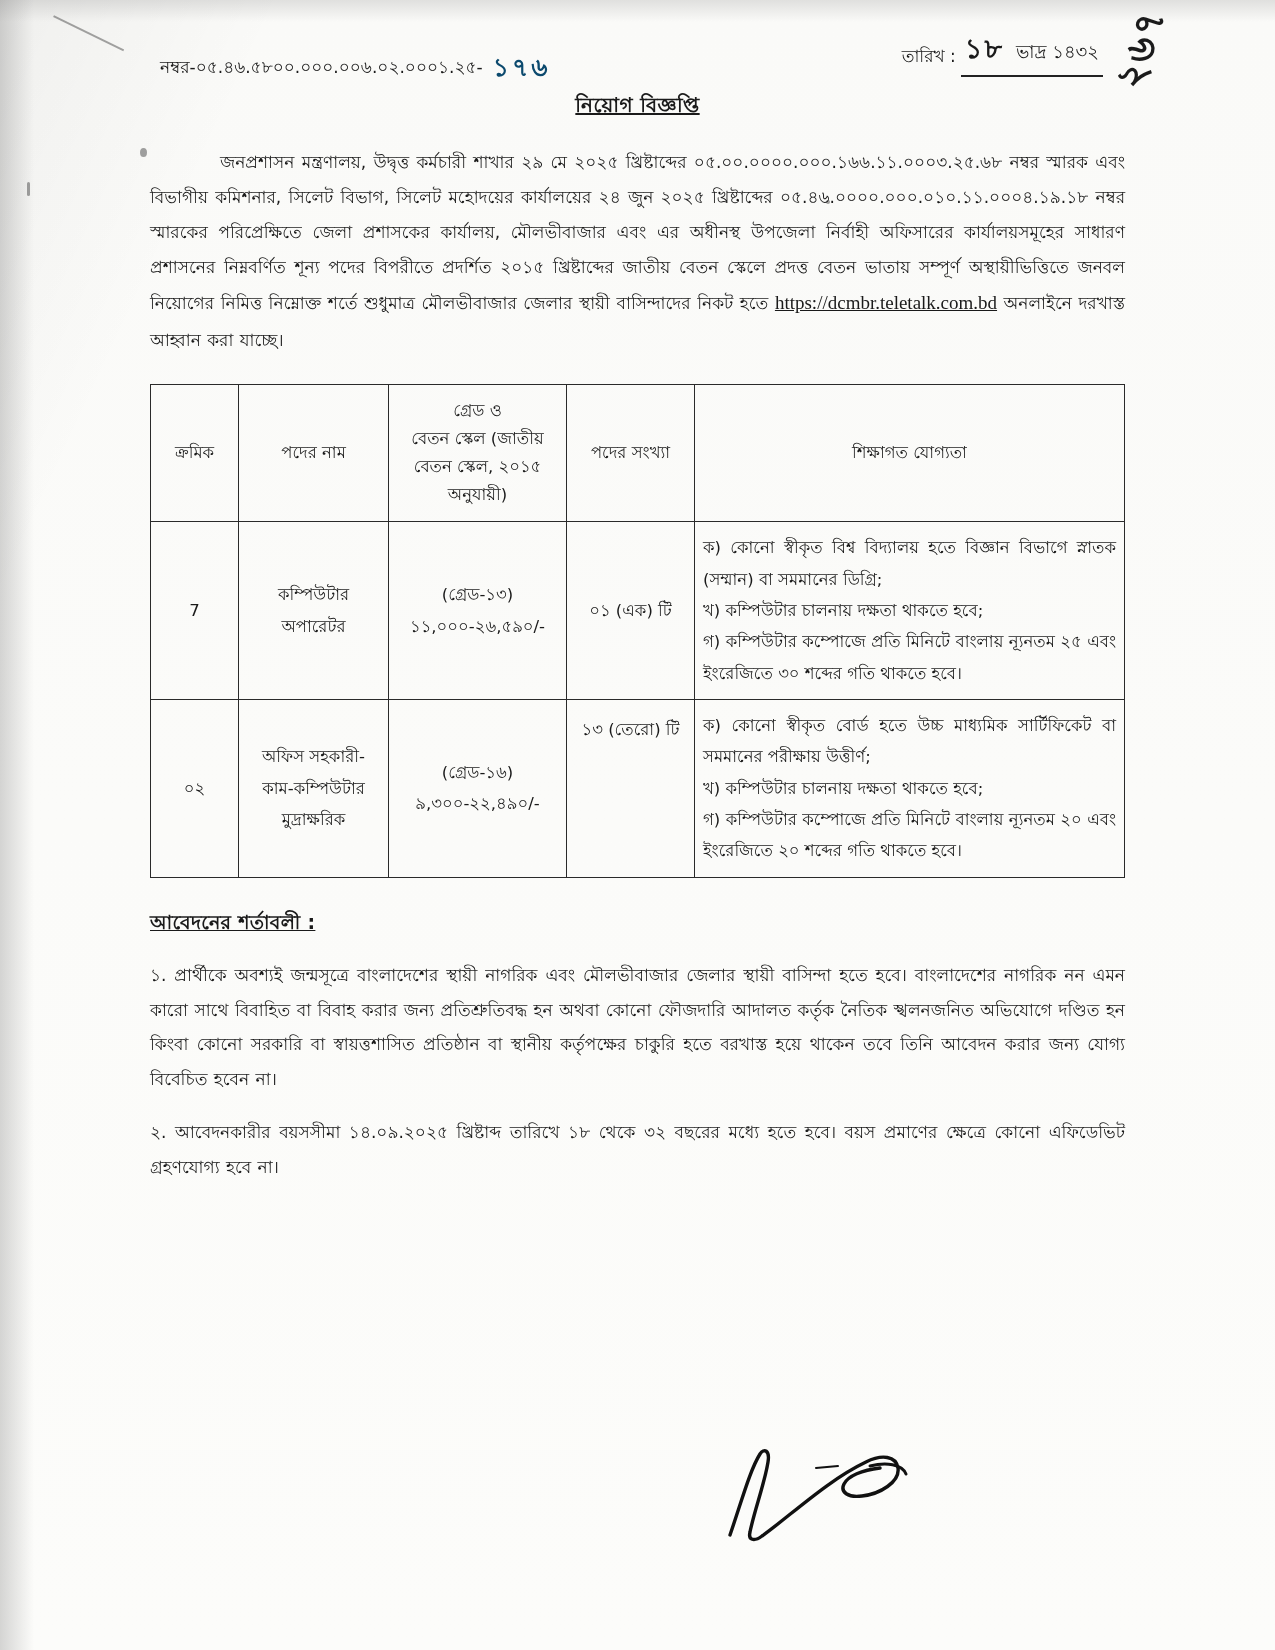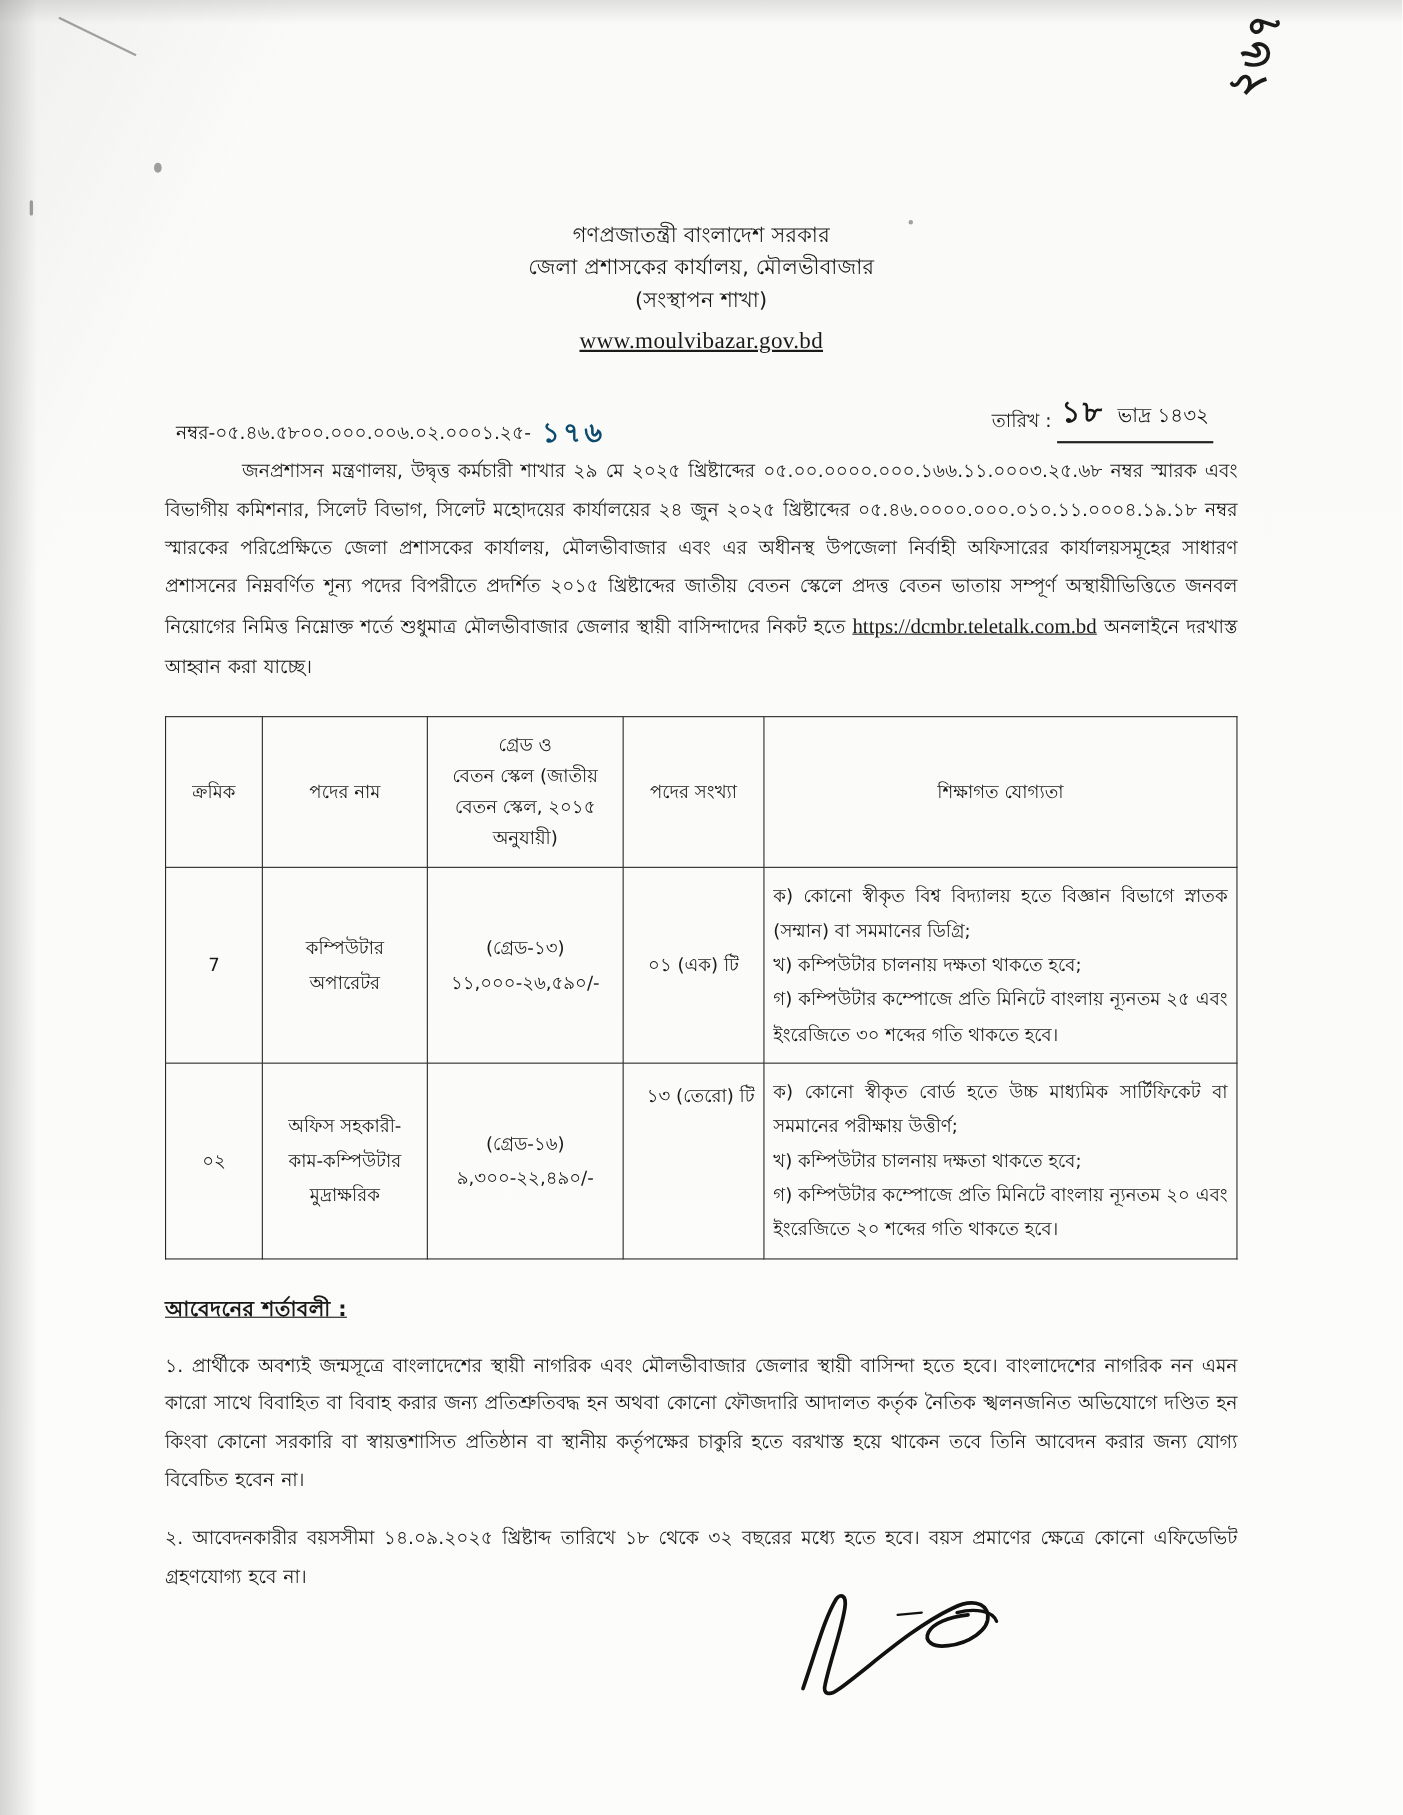--- a/index.html
+++ b/index.html
@@ -211,42 +211,37 @@
 <div class="scan-edge-top"></div>
 <div class="fold-line"></div>
 <div class="speck" style="left:140px;top:148px;width:7px;height:9px;"></div>
 <div class="speck" style="left:27px;top:182px;width:3px;height:14px;border-radius:2px;"></div>
 <div class="speck" style="left:826px;top:200px;width:4px;height:4px;"></div>
 
 <div class="corner-mark">২৬৭</div>
 
 <div class="content">
 
-  <div class="hdr" style="padding-top:200px;">
-    <div class="hdr-line">গণপ্রজাতন্ত্রী বাংলাদেশ সরকার</div>
-    <div class="hdr-line">জেলা প্রশাসকের কার্যালয়, মৌলভীবাজার</div>
-    <div class="hdr-line">(সংস্থাপন শাখা)</div>
-    <div class="hdr-url">www.moulvibazar.gov.bd</div>
-  </div>
 
   <div class="memo-row">
     <div class="memo-no">
       <span>নম্বর-০৫.৪৬.৫৮০০.০০০.০০৬.০২.০০০১.২৫-</span><span class="memo-hand">১৭৬</span>
     </div>
     <div class="date-box">
       <span class="date-label">তারিখ :</span>
       <span class="date-stack">
         <span class="date-top">
           <span class="hand-num">১৮</span>
           <span class="date-txt">ভাদ্র ১৪৩২</span>
         </span>
       </span>
     </div>
   </div>
 
+  <div class="doc-title">নিয়োগ বিজ্ঞপ্তি</div>
 
   <p class="intro"><span>জনপ্রশাসন মন্ত্রণালয়, উদ্বৃত্ত কর্মচারী শাখার ২৯ মে ২০২৫ খ্রিষ্টাব্দের ০৫.০০.০০০০.০০০.১৬৬.১১.০০০৩.২৫.৬৮ নম্বর স্মারক এবং বিভাগীয় কমিশনার, সিলেট বিভাগ, সিলেট মহোদয়ের কার্যালয়ের ২৪ জুন ২০২৫ খ্রিষ্টাব্দের ০৫.৪৬.০০০০.০০০.০১০.১১.০০০৪.১৯.১৮ নম্বর স্মারকের পরিপ্রেক্ষিতে জেলা প্রশাসকের কার্যালয়, মৌলভীবাজার এবং এর অধীনস্থ উপজেলা নির্বাহী অফিসারের কার্যালয়সমূহের সাধারণ প্রশাসনের নিম্নবর্ণিত শূন্য পদের বিপরীতে প্রদর্শিত ২০১৫ খ্রিষ্টাব্দের জাতীয় বেতন স্কেলে প্রদত্ত বেতন ভাতায় সম্পূর্ণ অস্থায়ীভিত্তিতে জনবল নিয়োগের নিমিত্ত নিম্নোক্ত শর্তে শুধুমাত্র মৌলভীবাজার জেলার স্থায়ী বাসিন্দাদের নিকট হতে </span><span class="url-inline">https://dcmbr.teletalk.com.bd</span><span> অনলাইনে দরখাস্ত আহ্বান করা যাচ্ছে।</span></p>
 
   <table class="jobs">
     <thead>
       <tr>
         <th class="c-sl">ক্রমিক</th>
         <th class="c-pos">পদের নাম</th>
         <th class="c-gr th-multi">
           <span>গ্রেড ও</span><br>
@@ -280,21 +275,21 @@
         <td class="c-sl">০২</td>
         <td class="c-pos">
           <span>অফিস সহকারী-</span><br>
           <span>কাম-কম্পিউটার</span><br>
           <span>মুদ্রাক্ষরিক</span>
         </td>
         <td class="c-gr">
           <span>(গ্রেড-১৬)</span><br>
           <span>৯,৩০০-২২,৪৯০/-</span>
         </td>
-        <td class="c-no" style="vertical-align:top;padding-top:14px;text-align:right;">১৩ (তেরো) টি</td>
+        <td class="c-no" style="vertical-align:top;padding-top:14px;">১৩ (তেরো) টি</td>
         <td class="c-qual">
           <span class="qual-item">ক) কোনো স্বীকৃত বোর্ড হতে উচ্চ মাধ্যমিক সার্টিফিকেট বা সমমানের পরীক্ষায় উত্তীর্ণ;</span>
           <span class="qual-item">খ) কম্পিউটার চালনায় দক্ষতা থাকতে হবে;</span>
           <span class="qual-item">গ) কম্পিউটার কম্পোজে প্রতি মিনিটে বাংলায় ন্যূনতম ২০ এবং ইংরেজিতে ২০ শব্দের গতি থাকতে হবে।</span>
         </td>
       </tr>
     </tbody>
   </table>
 
   <div class="cond-title">আবেদনের শর্তাবলী :</div>

